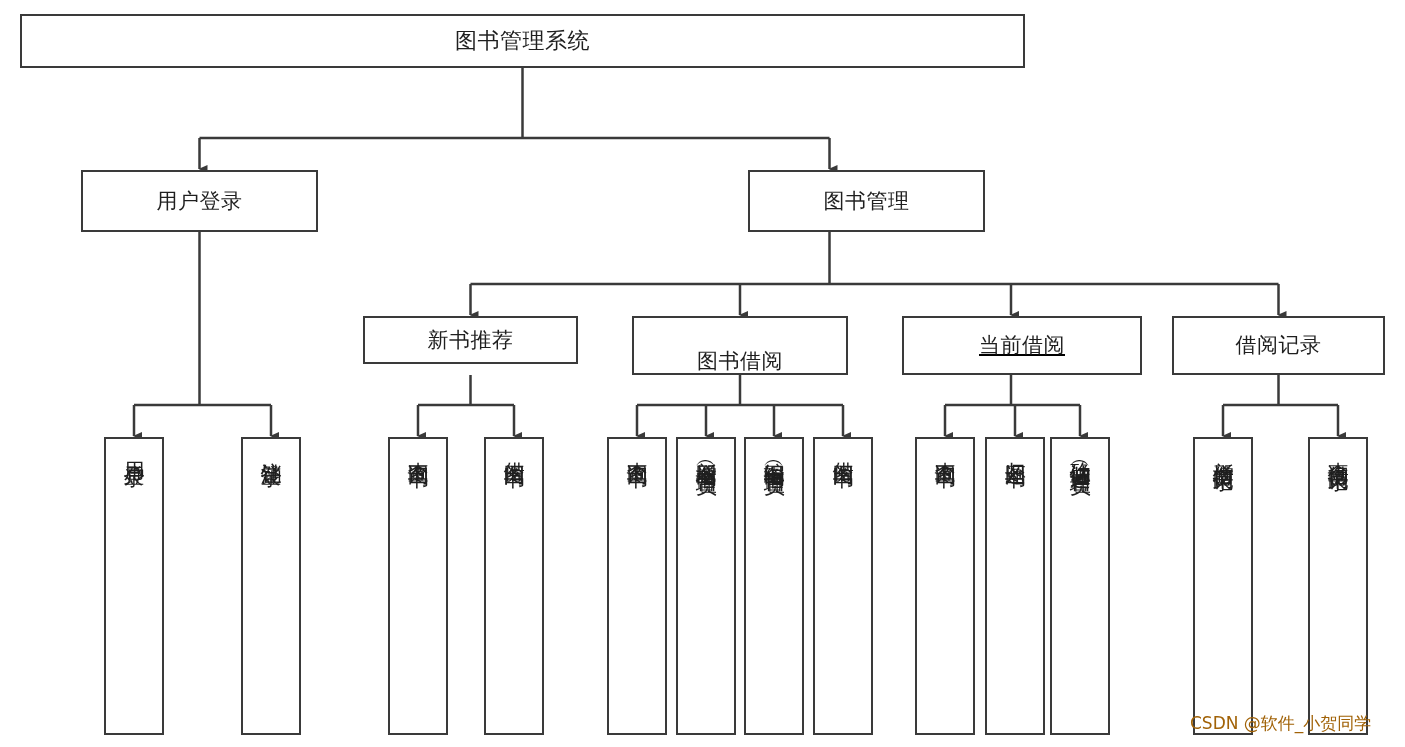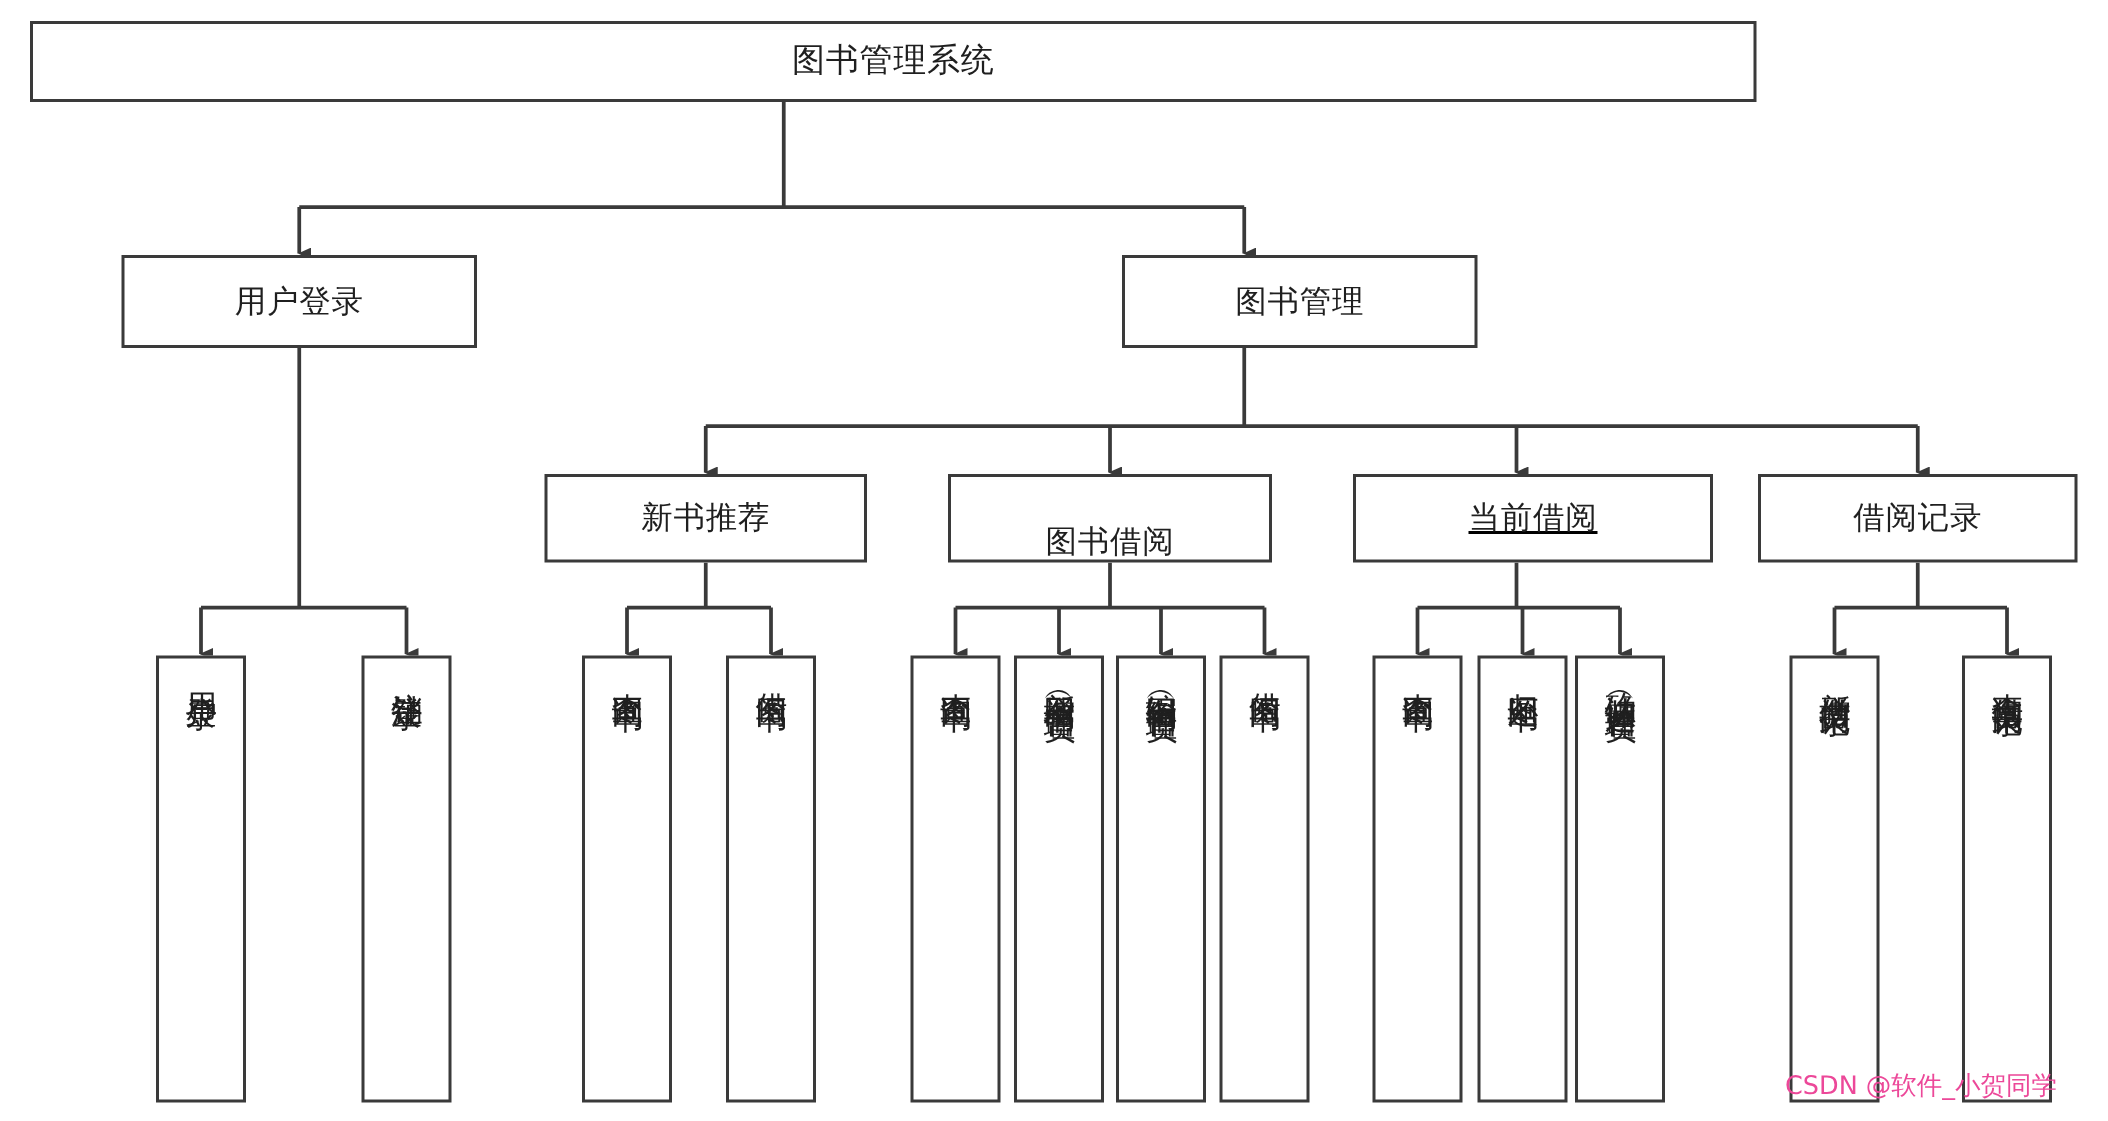--- a/index.html
+++ b/index.html
@@ -56,21 +56,21 @@
     font-size: 21px;
     letter-spacing: 2px;
     margin: 0 auto;
   }
   .node.root .label { font-size: 22px; }
   .watermark {
     position: absolute;
     left: 1190px;
     top: 712px;
     font-size: 17px;
-    color: #ec4899;
+    color: #a16207;
     white-space: nowrap;
     z-index: 5;
     font-family: "DejaVu Sans", "Liberation Sans", sans-serif;
   }
 </style>
 </head>
 <body>
 
 <div id="diagram-root">
   <svg class="edges" viewBox="0 0 1405 747" xmlns="http://www.w3.org/2000/svg">
@@ -109,30 +109,30 @@
         <line x1="945" y1="405" x2="945" y2="436" stroke="#3a3a3a" stroke-width="2.5" marker-end="url(#arrowhead)"></line>
         <line x1="1015" y1="405" x2="1015" y2="436" stroke="#3a3a3a" stroke-width="2.5" marker-end="url(#arrowhead)"></line>
         <line x1="1080" y1="405" x2="1080" y2="436" stroke="#3a3a3a" stroke-width="2.5" marker-end="url(#arrowhead)"></line>
         <line x1="1278.5" y1="375" x2="1278.5" y2="405" stroke="#3a3a3a" stroke-width="2.5"></line>
         <line x1="1223" y1="405" x2="1338" y2="405" stroke="#3a3a3a" stroke-width="2.5"></line>
         <line x1="1223" y1="405" x2="1223" y2="436" stroke="#3a3a3a" stroke-width="2.5" marker-end="url(#arrowhead)"></line>
         <line x1="1338" y1="405" x2="1338" y2="436" stroke="#3a3a3a" stroke-width="2.5" marker-end="url(#arrowhead)"></line>
       </g>
   </svg>
   <div id="node-layer">
-      <div class="node horizontal root" style="left: 20px; top: 14px; width: 1151px; height: 54px;">
+      <div class="node horizontal root" style="left: 20px; top: 14px; width: 1005px; height: 54px;">
         <span class="label">图书管理系统</span>
       </div>
       <div class="node horizontal" style="left: 81px; top: 170px; width: 237px; height: 62px;">
         <span class="label">用户登录</span>
       </div>
       <div class="node horizontal" style="left: 711px; top: 170px; width: 237px; height: 62px; margin-left: 37px;">
         <span class="label">图书管理</span>
       </div>
-      <div class="node horizontal" style="left: 363px; top: 316px; width: 215px; height: 59px;">
+      <div class="node horizontal" style="left: 363px; top: 316px; width: 215px; height: 48px;">
         <span class="label">新书推荐</span>
       </div>
       <div class="node horizontal" style="left: 632px; top: 316px; width: 216px; height: 59px; align-items: flex-end;">
         <span class="label">图书借阅</span>
       </div>
       <div class="node horizontal" style="left: 902px; top: 316px; width: 240px; height: 59px; text-decoration: underline;">
         <span class="label">当前借阅</span>
       </div>
       <div class="node horizontal" style="left: 1172px; top: 316px; width: 213px; height: 59px;">
         <span class="label">借阅记录</span>

